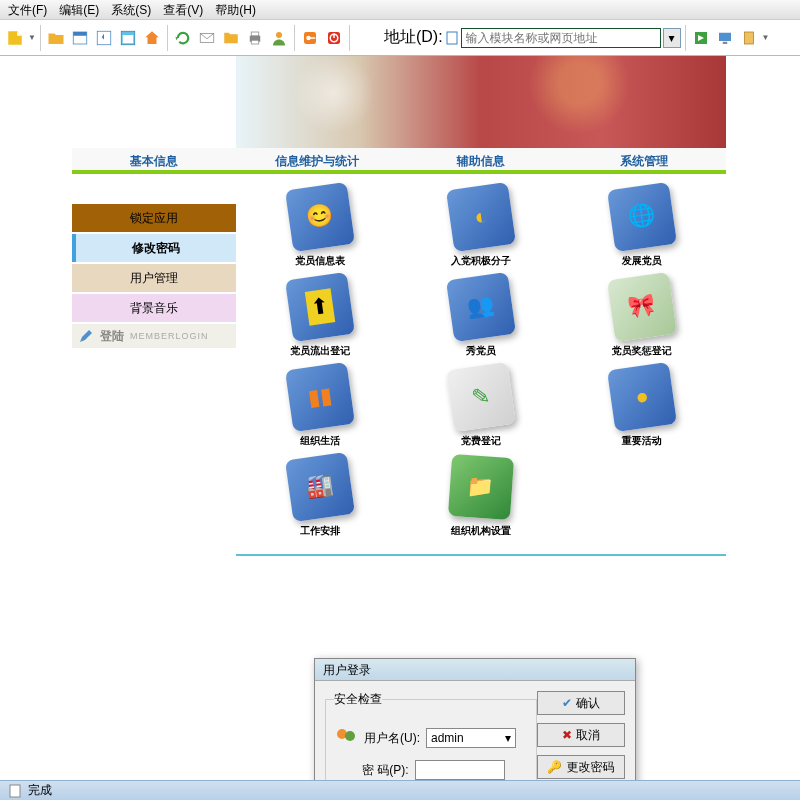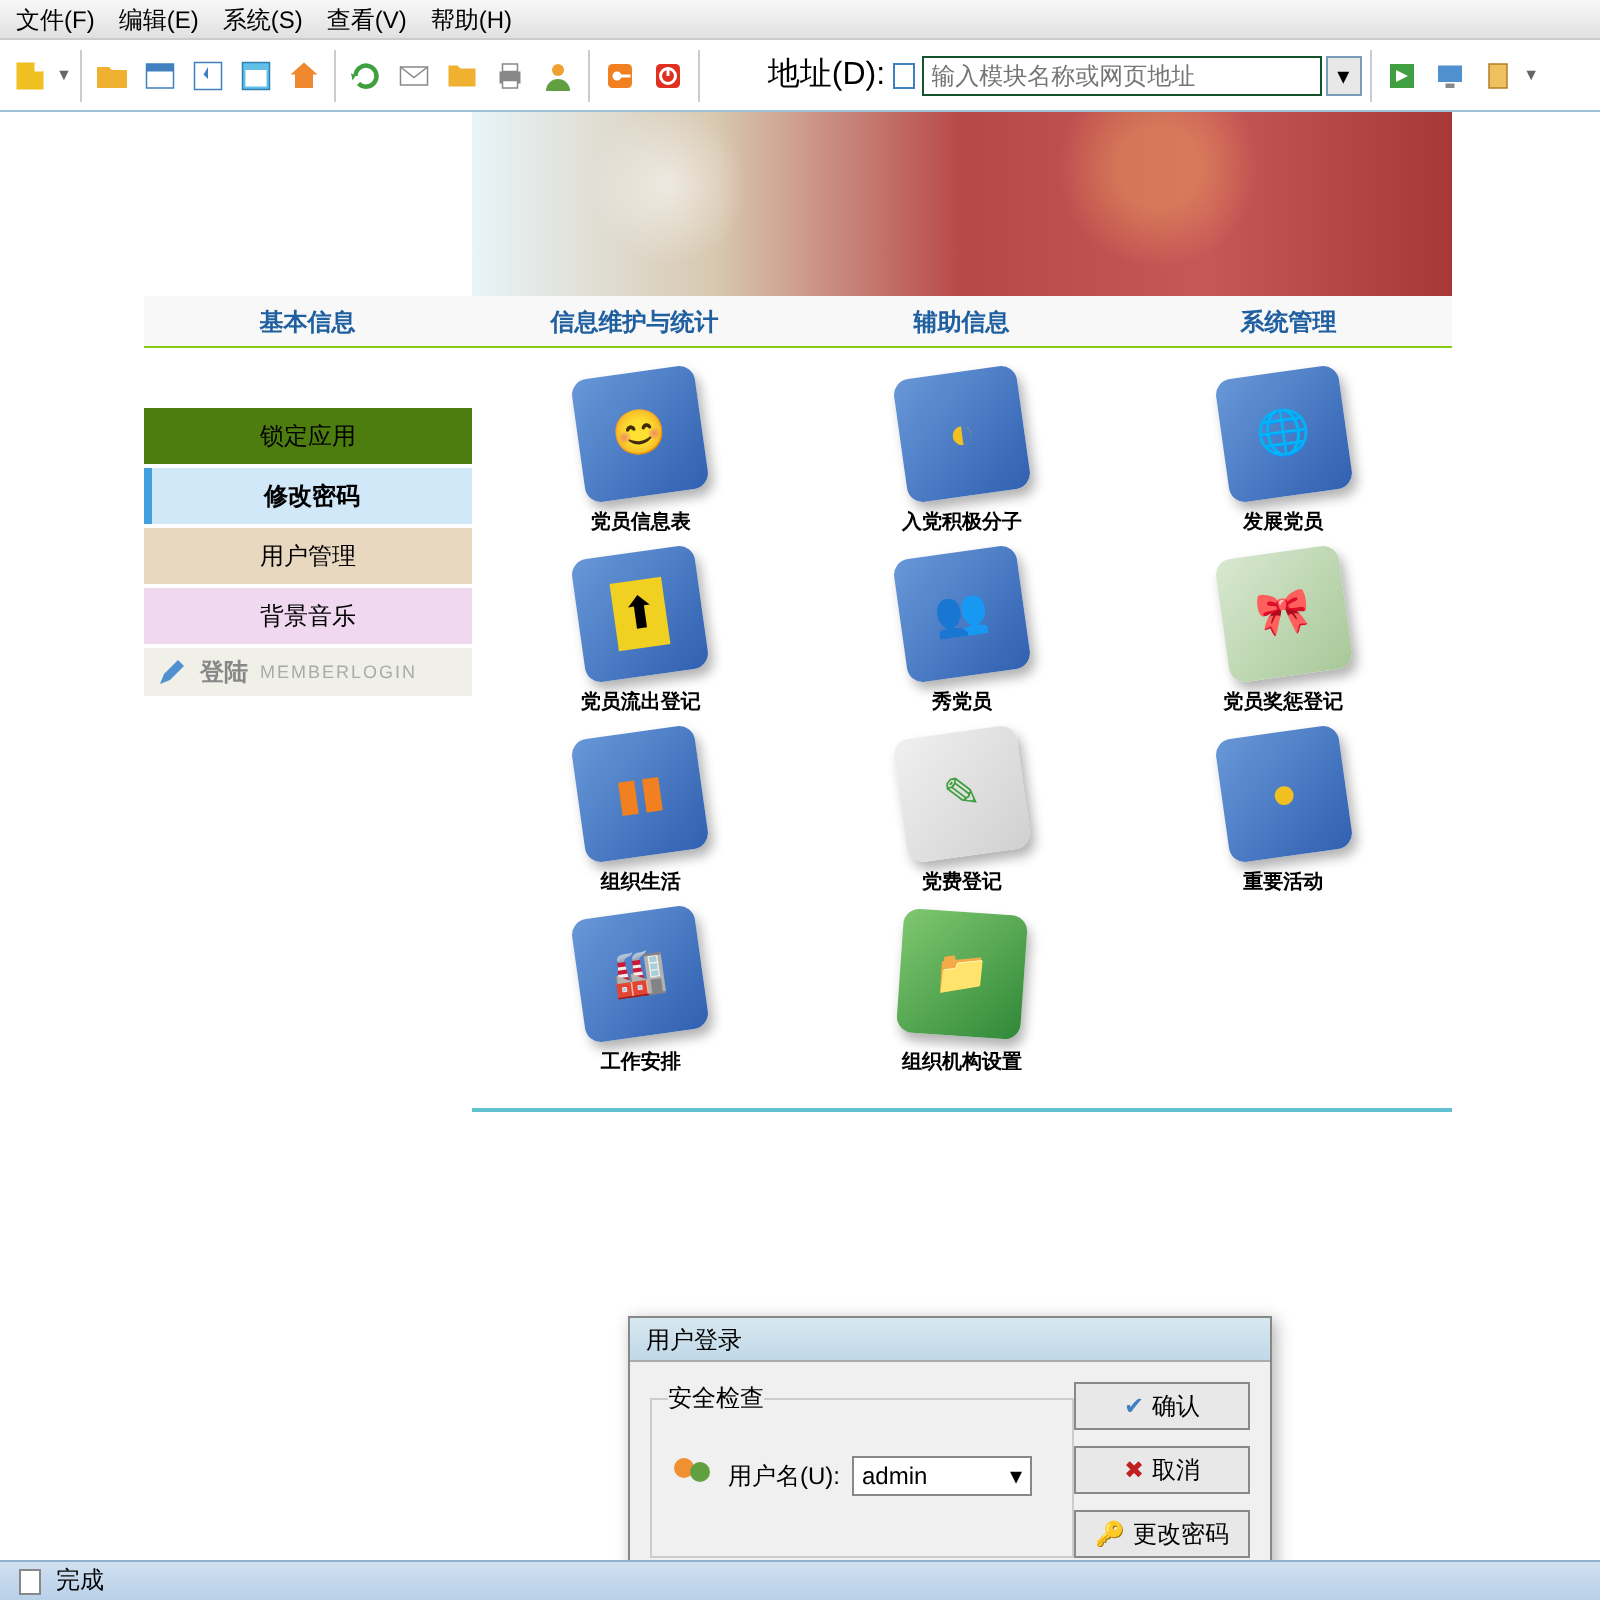--- a/index.html
+++ b/index.html
@@ -8,26 +8,26 @@
 .menubar span { padding: 0 4px; cursor: pointer; }
 .toolbar { background: #fff; height: 36px; display: flex; align-items: center; gap: 2px; padding: 2px 4px; border-bottom: 1px solid #a0c0d8; }
 .tbtn { width: 22px; height: 22px; display: flex; align-items: center; justify-content: center; font-size: 14px; border-radius: 2px; }
 .tbtn svg { width: 18px; height: 18px; }
 .sep { width: 1px; height: 26px; background: #ccc; margin: 0 2px; }
 .addr-label { margin-left: 30px; font-size: 16px; }
 .addr-input { width: 200px; height: 20px; border: 1px solid #14532d; padding: 0 4px; font-size: 12px; }
 .addr-drop { width: 18px; height: 20px; border: 1px solid #7a9cb8; background: #e8e8e8; display: flex; align-items: center; justify-content: center; }
 .banner { margin-left: 236px; width: 490px; height: 92px; background: linear-gradient(90deg, #e8f4f8 0%, #d8c8b0 25%, #b84848 50%, #c85858 75%, #a83838 100%); position: relative; overflow: hidden; }
 .banner::after { content: ""; position: absolute; inset: 0; background: radial-gradient(circle at 20% 40%, rgba(255,255,255,0.5) 2px, transparent 40px), radial-gradient(circle at 70% 30%, rgba(255,200,100,0.3) 20px, transparent 50px); }
-.tabs { margin-left: 72px; width: 654px; height: 26px; display: flex; border-bottom: 1px solid #84cc16; background: #f8f8f8; }
+.tabs { margin-left: 72px; width: 654px; height: 26px; display: flex; border-bottom: 4px solid #84cc16; background: #f8f8f8; }
 .tab { flex: 1; text-align: center; line-height: 26px; color: #2060a0; font-weight: bold; cursor: pointer; }
 .content { margin-left: 72px; width: 654px; display: flex; }
 .sidebar { width: 164px; padding-top: 30px; }
 .sidebar-item { height: 28px; line-height: 28px; text-align: center; margin-bottom: 2px; cursor: pointer; }
-.sb1 { background: #d0e8d8; } .sb2 { background: #4d7c0f; } .sb3 { background: #d0e8f8; border-left: 4px solid #40a0e0; font-weight: bold; } .sb4 { background: #e8d8c0; } .sb5 { background: #f0d8f0; }
+.sb1 { background: #d0e8d8; } .sb2 { background: #a16207; } .sb3 { background: #d0e8f8; border-left: 4px solid #40a0e0; font-weight: bold; } .sb4 { background: #e8d8c0; } .sb5 { background: #f0d8f0; }
 .login-bar { height: 24px; background: #f0f0e8; display: flex; align-items: center; padding: 0 6px; gap: 6px; margin-top: 2px; }
 .login-bar .lb-text { font-weight: bold; color: #888; }
 .login-bar .lb-sub { font-size: 9px; color: #aaa; letter-spacing: 1px; }
 .grid { flex: 1; display: grid; grid-template-columns: repeat(3, 1fr); gap: 8px 8px; padding: 12px 8px; }
 .cell { display: flex; flex-direction: column; align-items: center; cursor: pointer; }
 .icon { width: 62px; height: 62px; border-radius: 8px; transform: rotate(-8deg); display: flex; align-items: center; justify-content: center; box-shadow: 2px 4px 6px rgba(0,0,0,0.3); margin-bottom: 6px; }
 .icon.blue { background: linear-gradient(135deg, #6898d8, #3060b0); }
 .icon.green { background: linear-gradient(135deg, #80c870, #308838); transform: rotate(4deg); }
 .cell-label { font-weight: bold; font-size: 10px; text-align: center; }
 .dialog { position: absolute; left: 314px; top: 658px; width: 322px; background: #f0f0f0; border: 1px solid #888; box-shadow: 2px 2px 8px rgba(0,0,0,0.3); }
@@ -271,20 +271,24 @@
         <svg width="24" height="24">
             <circle cx="8" cy="8" r="5" fill="#f09030"></circle>
             <circle cx="16" cy="10" r="5" fill="#60a040"></circle>
           </svg>
         <span>用户名(U):</span>
         <div class="combo">
             <span>admin</span>
             <span>▾</span>
           </div>
       </div>
+      <div class="field-row" style="padding-left:28px">
+        <span>密  码(P):</span>
+        <input type="password" style="">
+      </div>
     </fieldset>
     <div class="dialog-right">
       <div class="dbtn">
           <span style="color:#4080c0">✔</span>
           <span>确认</span>
         </div>
       <div class="dbtn">
           <span style="color:#c02020">✖</span>
           <span>取消</span>
         </div>

